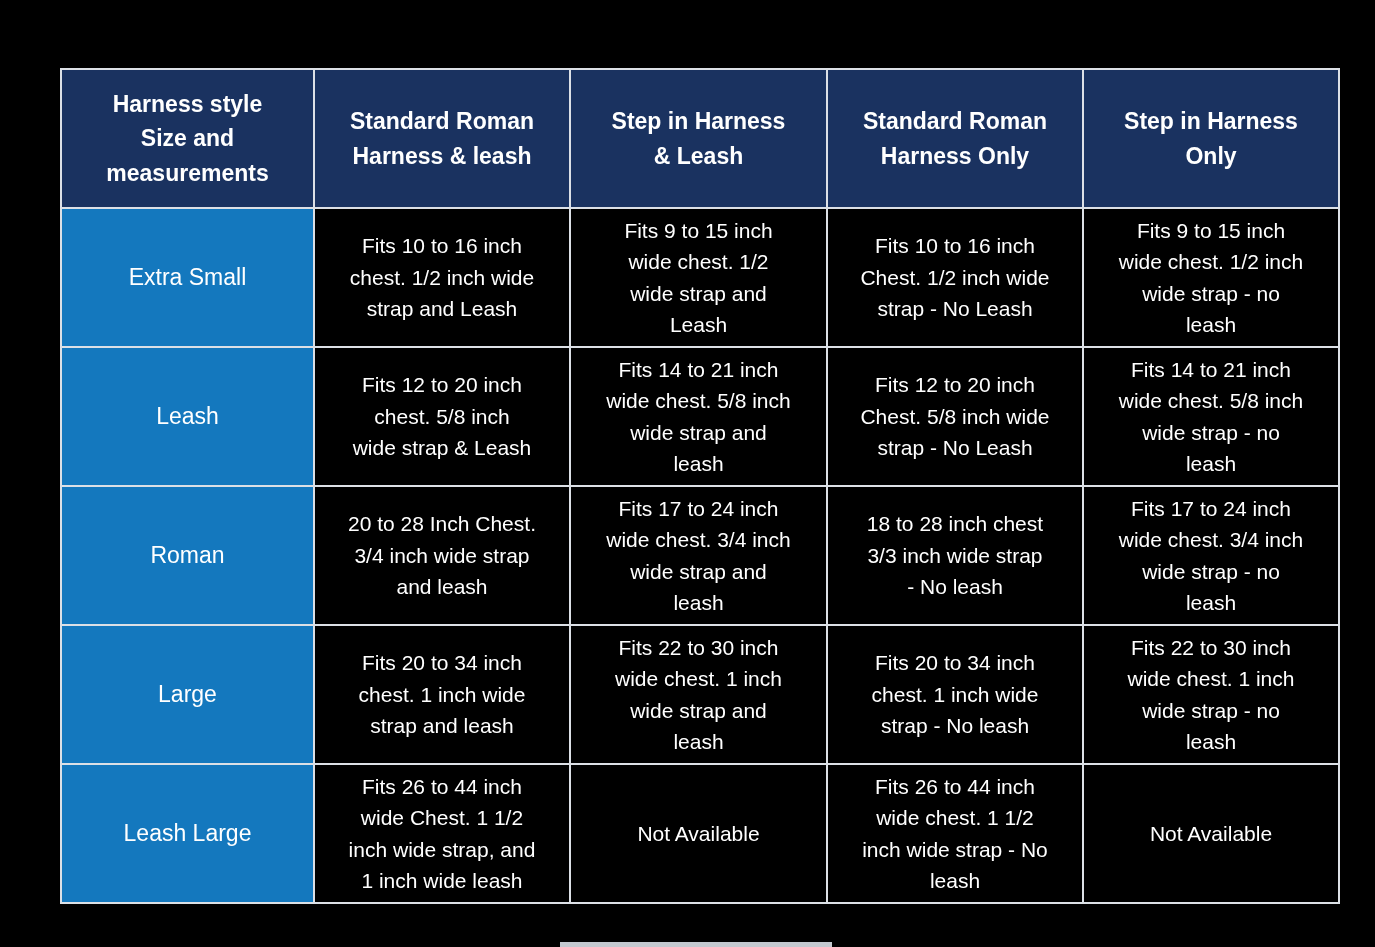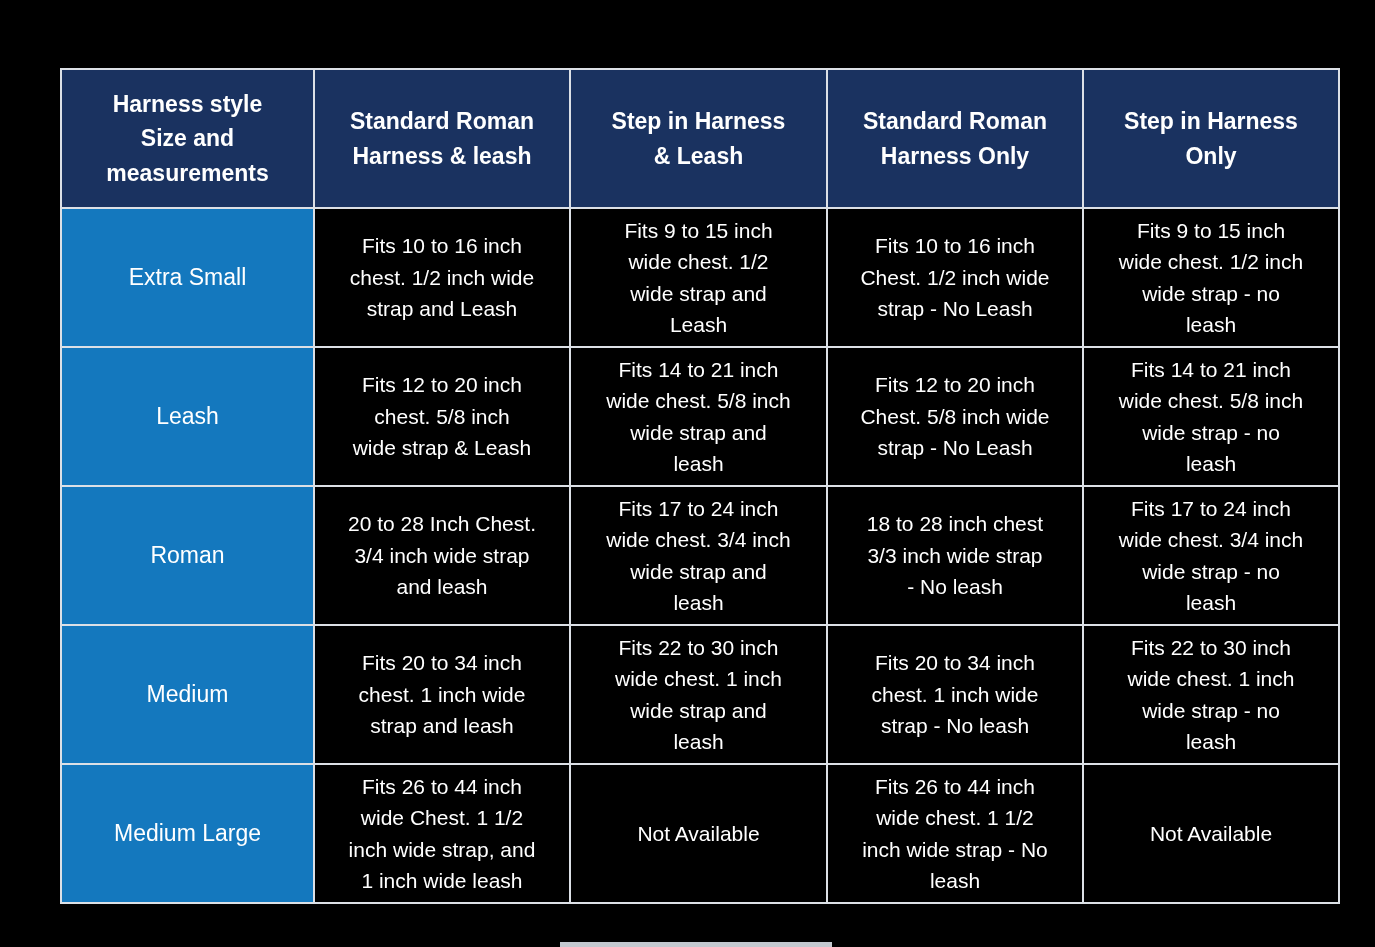--- a/index.html
+++ b/index.html
@@ -134,38 +134,38 @@
 leash</td>
         <td>18 to 28 inch chest
 3/3 inch wide strap
 - No leash</td>
         <td>Fits 17 to 24 inch
 wide chest. 3/4 inch
 wide strap - no
 leash</td>
       </tr>
       <tr>
-        <th class="size-col">Medium</th>
+        <th class="size-col">Large</th>
         <td>Fits 20 to 34 inch
 chest. 1 inch wide
 strap and leash</td>
         <td>Fits 22 to 30 inch
 wide chest. 1 inch
 wide strap and
 leash</td>
         <td>Fits 20 to 34 inch
 chest. 1 inch wide
 strap - No leash</td>
         <td>Fits 22 to 30 inch
 wide chest. 1 inch
 wide strap - no
 leash</td>
       </tr>
       <tr>
-        <th class="size-col">Medium Large</th>
+        <th class="size-col">Leash Large</th>
         <td>Fits 26 to 44 inch
 wide Chest. 1 1/2
 inch wide strap, and
 1 inch wide leash</td>
         <td>Not Available</td>
         <td>Fits 26 to 44 inch
 wide chest. 1 1/2
 inch wide strap - No
 leash</td>
         <td>Not Available</td>

